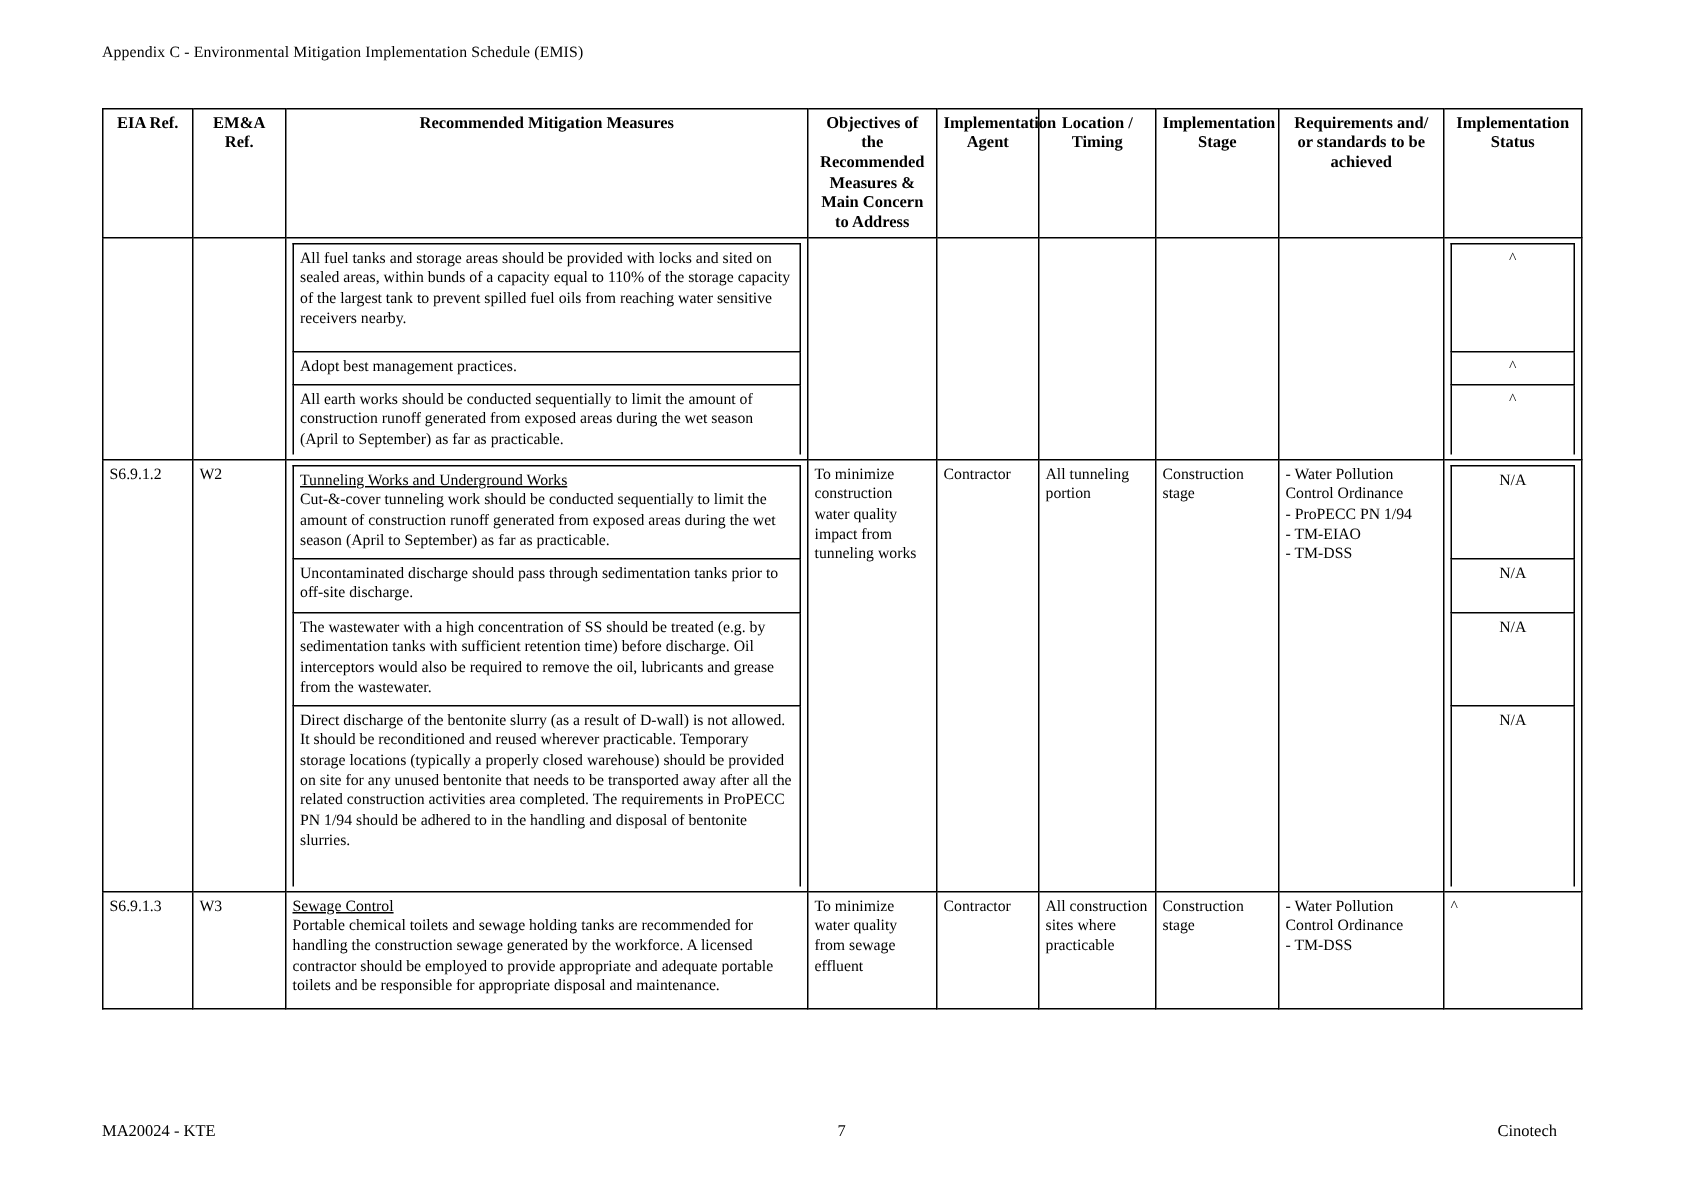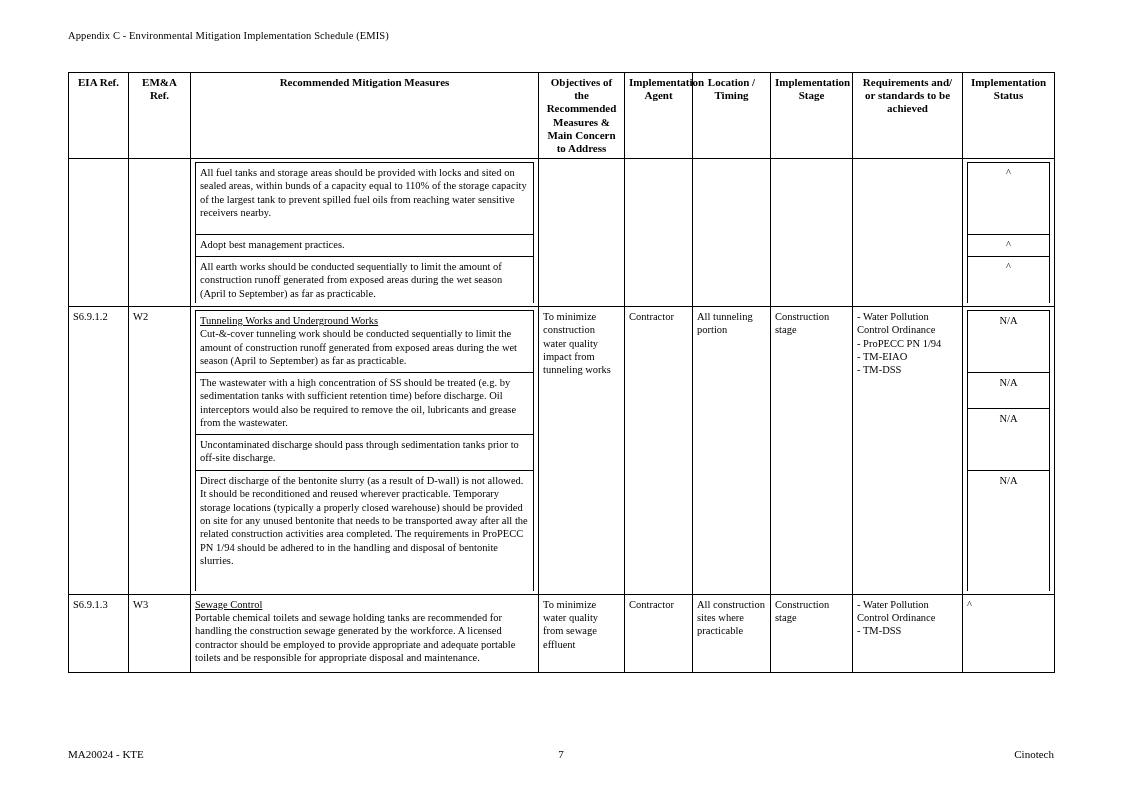--- a/index.html
+++ b/index.html
@@ -33,21 +33,21 @@
   }
   .footer {
     position: absolute;
     left: 68px;
     right: 68px;
     top: 748px;
     font-size: 11px;
   }
   .footer .left { position: absolute; left: 0; top: 0; }
   .footer .center { position: absolute; left: 0; right: 0; top: 0; text-align: center; }
-  .footer .right { position: absolute; right: 0; top: 0; }
+  .footer .right { position: absolute; right: 16px; top: 0; }
 
   table.emis {
     position: absolute;
     left: 68px;
     top: 72px;
     width: 986px;
     border-collapse: collapse;
     table-layout: fixed;
     font-size: 10.5px;
     line-height: 1.27;
@@ -179,24 +179,24 @@
         <td class="nopad-inner">
           <table class="inner">
             <tbody>
                 <tr>
                   <td style="height:62px;">
               <span class="u">Tunneling Works and Underground Works</span><br>
               <span>Cut-&amp;-cover tunneling work should be conducted sequentially to limit the amount of construction runoff generated from exposed areas during the wet season (April to September) as far as practicable.</span>
             </td>
                 </tr>
             <tr>
+                  <td style="height:36px;">Uncontaminated discharge should pass through sedimentation tanks prior to off-site discharge.</td>
+                </tr>
+            <tr>
                   <td style="height:62px;">The wastewater with a high concentration of SS should be treated (e.g. by sedimentation tanks with sufficient retention time) before discharge.  Oil interceptors would also be required to remove the oil, lubricants and grease from the wastewater.</td>
-                </tr>
-            <tr>
-                  <td style="height:36px;">Uncontaminated discharge should pass through sedimentation tanks prior to off-site discharge.</td>
                 </tr>
             <tr>
                   <td style="height:120px;">Direct discharge of the bentonite slurry (as a result of D-wall) is not allowed.  It should be reconditioned and reused wherever practicable.  Temporary storage locations (typically a properly closed warehouse) should be provided on site for any unused bentonite that needs to be transported away after all the related construction activities area completed.  The requirements in ProPECC PN 1/94 should be adhered to in the handling and disposal of bentonite slurries.</td>
                 </tr>
           </tbody>
             </table>
         </td>
         <td>To minimize construction water quality impact from tunneling works</td>
         <td class="center">Contractor</td>
         <td class="center">All tunneling portion</td>

